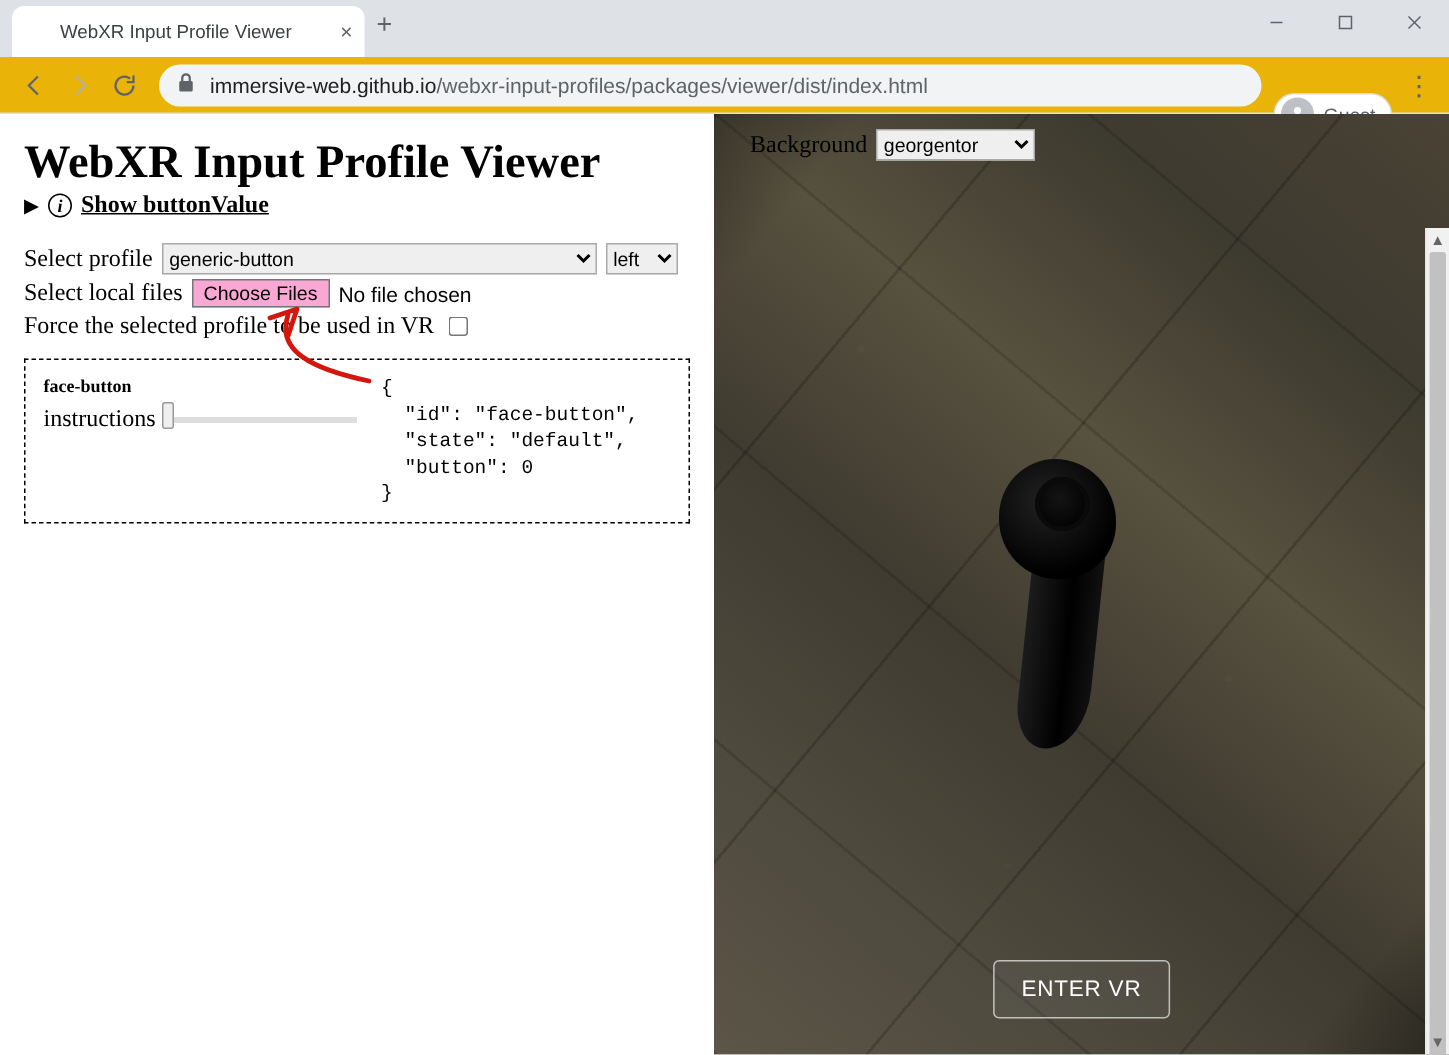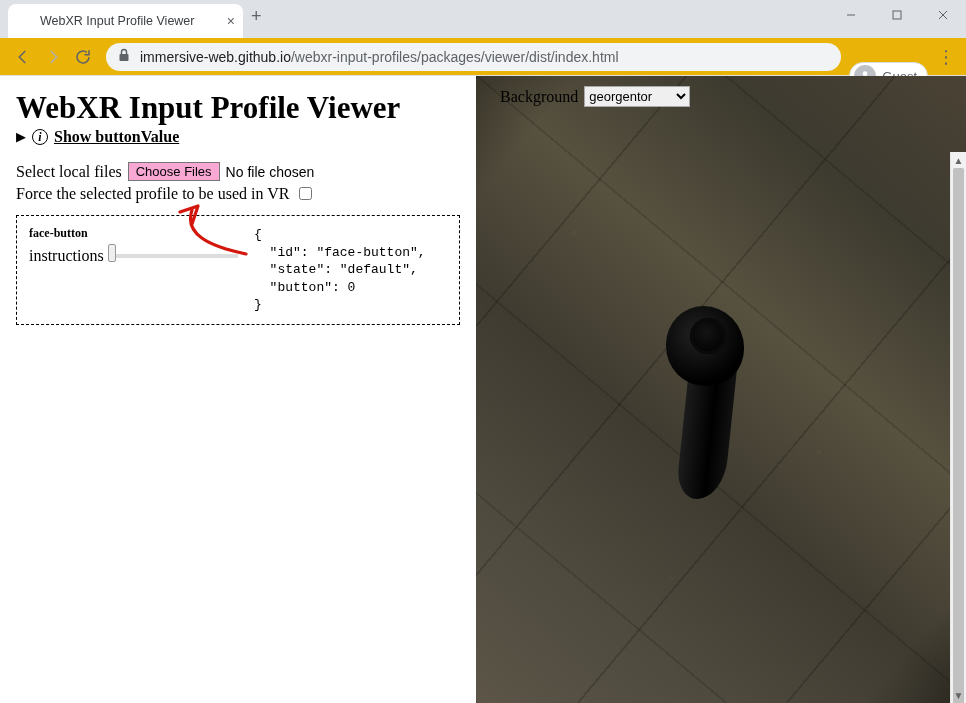--- a/index.html
+++ b/index.html
@@ -155,20 +155,29 @@
 
 <div class="content">
   <div class="left-pane">
     <h1 class="page-title">WebXR Input Profile Viewer</h1>
     <div class="instructions-row">
       <span class="disclosure">▶</span>
       <span class="info-icon">i</span>
       <span class="show-link">Show buttonValue</span>
     </div>
 
+    <div class="form-row">
+      <span>Select profile</span>
+      <select class="profile-select">
+        <option>generic-button</option>
+      </select>
+      <select class="hand-select">
+        <option>left</option>
+      </select>
+    </div>
 
     <div class="form-row">
       <span>Select local files</span>
       <button class="file-btn">Choose Files</button>
       <span class="file-status">No file chosen</span>
     </div>
 
     <div class="form-row">
       <span>Force the selected profile to be used in VR</span>
       <input type="checkbox" style="">
@@ -197,20 +206,21 @@
         <option>georgentor</option>
       </select>
     </div>
 
     <div class="controller">
       <div class="stem"></div>
       <div class="head"></div>
       <div class="ring"></div>
     </div>
 
+    <button class="enter-vr">ENTER VR</button>
   </div>
 
   <svg class="annotation" style="left:168px; top:128px;" width="100" height="70" viewBox="0 0 100 70">
     <path d="M 12 8 L 30 2 L 24 20 M 24 6 C 16 30 40 42 78 50" fill="none" stroke="#d4170d" stroke-width="3.2" stroke-linecap="round" stroke-linejoin="round"></path>
   </svg>
 
   <div class="scrollbar">
     <div class="scroll-up">▲</div>
     <div class="scroll-thumb"></div>
     <div class="scroll-down">▼</div>

